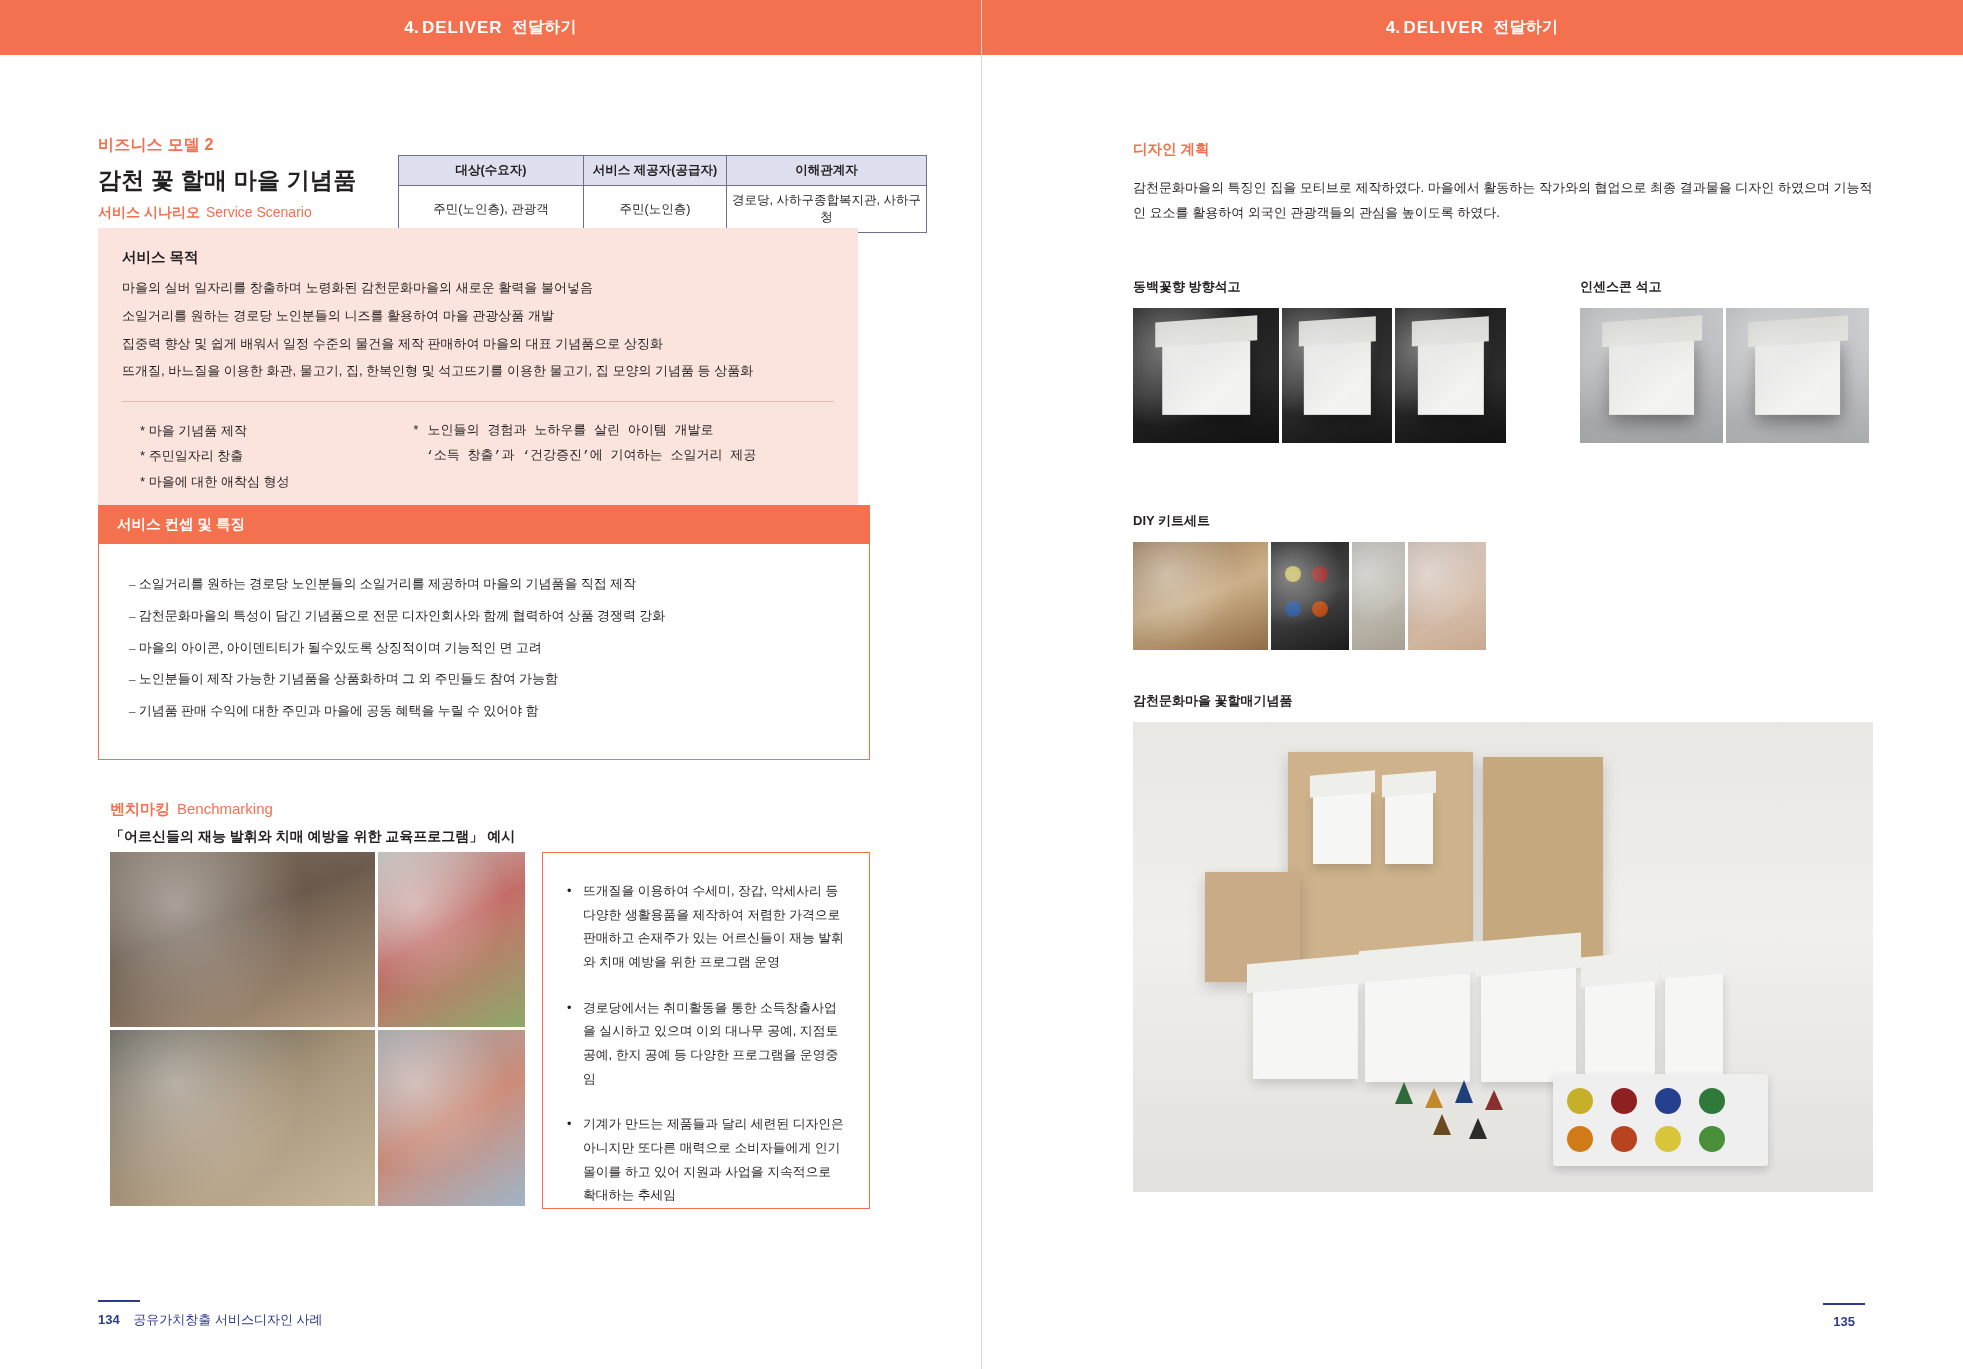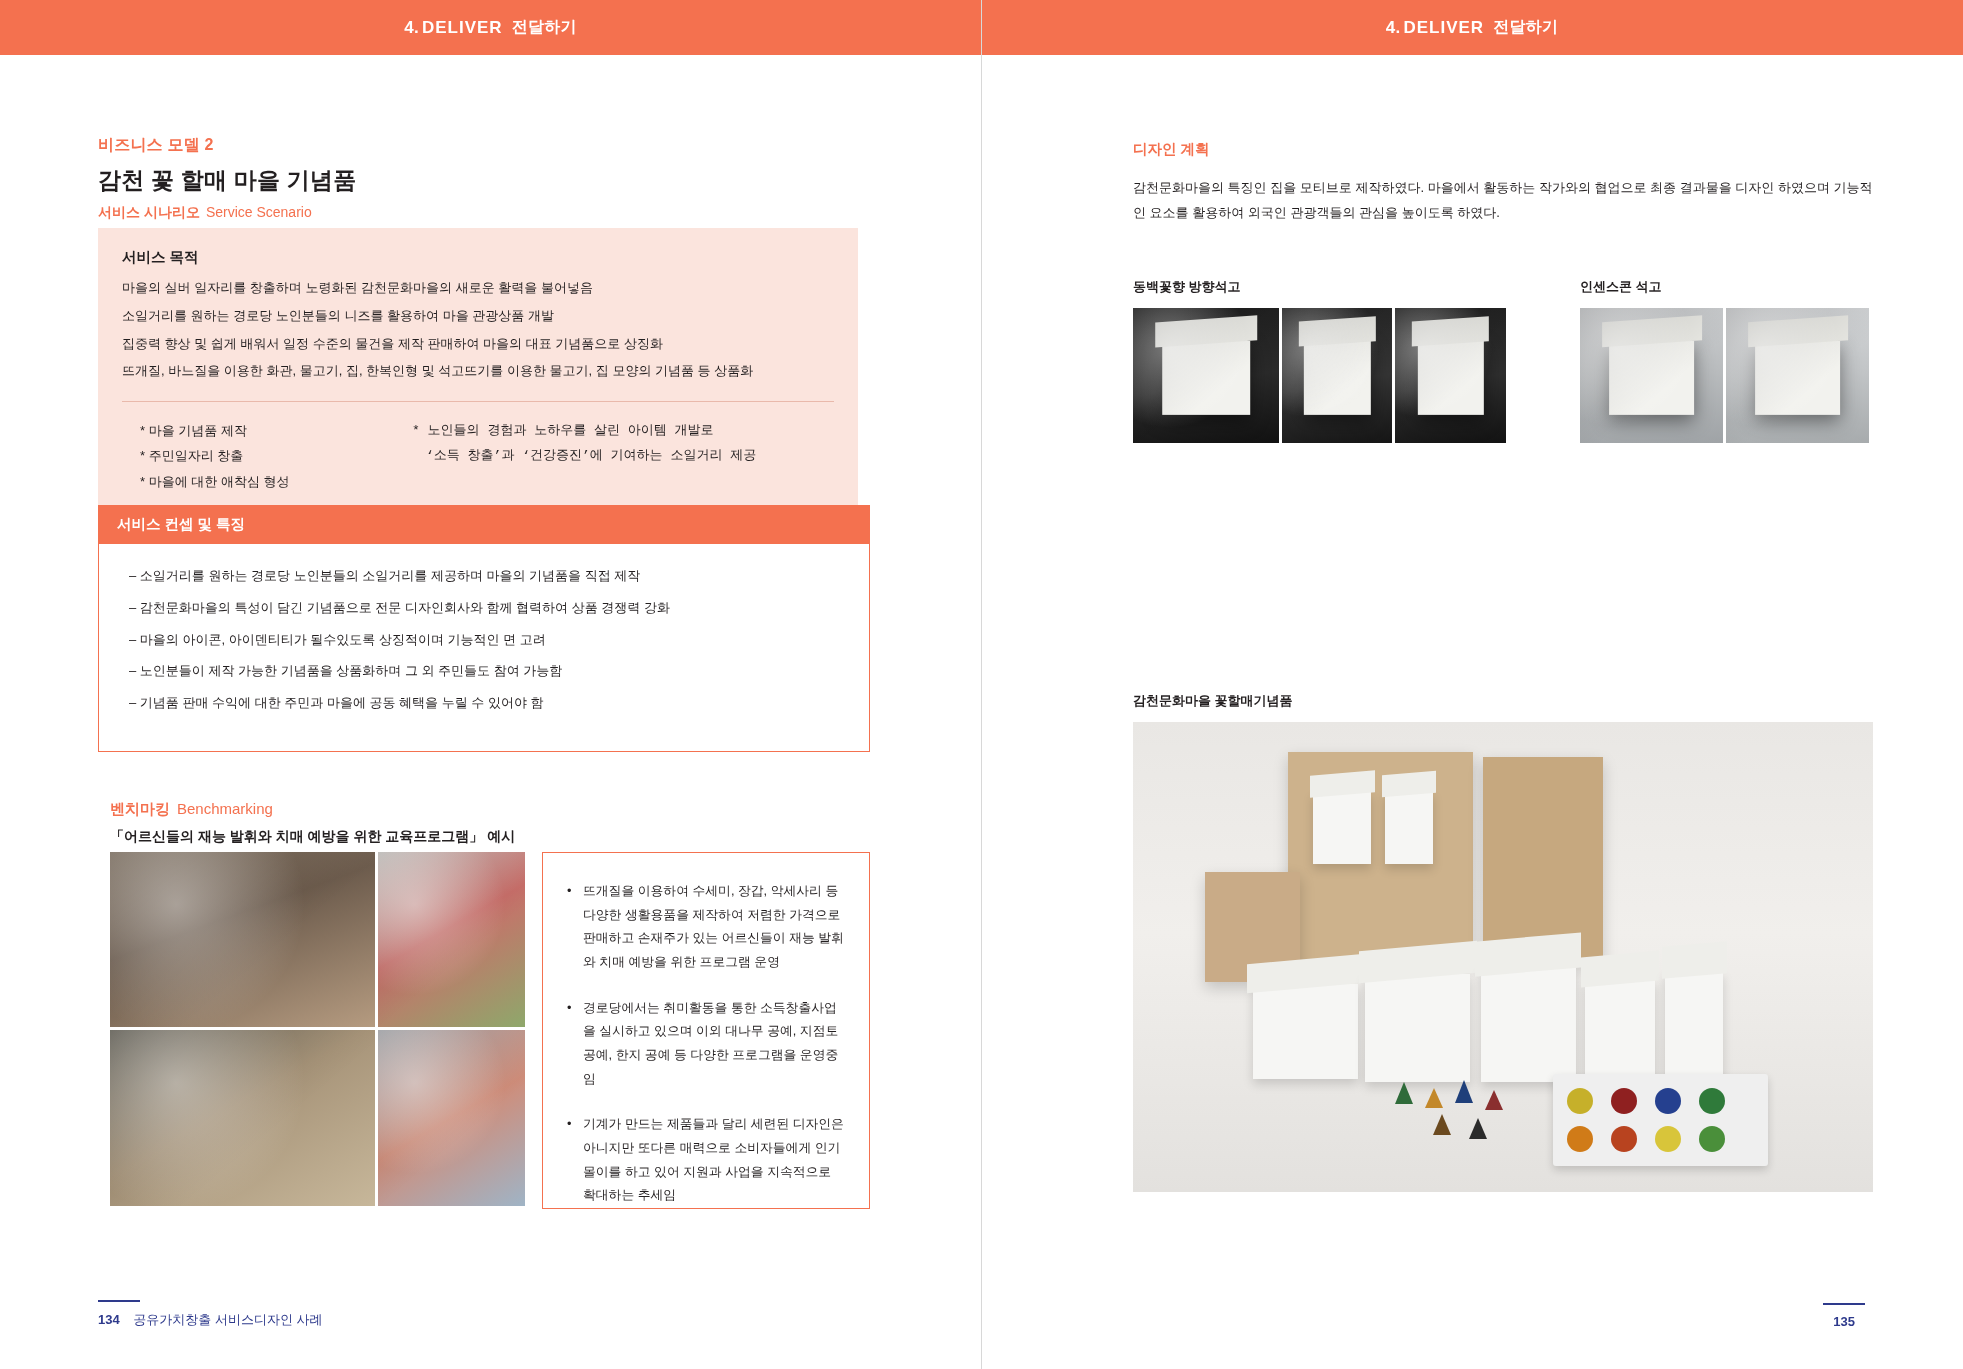--- a/index.html
+++ b/index.html
@@ -70,21 +70,21 @@
   .purpose .two-col .col1 { width: 290px; padding-left: 18px;}
   .purpose .two-col .col2 { flex:1;font-family:Liberation Mono, monospace; }
 
   
   .concept { position: absolute; left: 98px; top: 505px; width: 772px; }
   .concept-head {
     background: #f4714f; color:#fff; font-size: 14.5px; font-weight: bold;
     padding: 9px 18px; border: 1px solid #f4714f;
   }
   .concept-body {
-    border:1px solid #f4714f; border-top:0; padding: 22px 30px 26px 30px;
+    border:1px solid #f4714f; border-top:0; padding: 30px 30px 26px 30px; font-family: Liberation Serif, serif;
   }
   .concept-body p { margin:0 0 11px 0; font-size: 13px; line-height:1.6; }
 
   
   .bench { position: absolute; left: 110px; top: 800px; width: 760px; }
   .bench-title { color:#f4714f; font-size: 15px; font-weight: bold; }
   .bench-title .en { color:#f4714f; font-weight: normal; margin-left:7px;}
   .bench-sub { margin-top: 9px; font-size: 14px; font-weight: bold; color:#231f20;}
 
   .bench-grid { position:absolute; left:0; top: 52px; width: 415px; }
@@ -193,20 +193,34 @@
     </div>
 
     <div class="lp-body">
       <div class="biz-kicker">비즈니스 모델 2</div>
       <div class="biz-title">감천 꽃 할매 마을 기념품</div>
       <div class="biz-sub">
         <span>서비스 시나리오</span><span class="en">Service Scenario</span>
       </div>
     </div>
 
+    <table class="role-table">
+      <tbody>
+          <tr>
+        <th class="c1">대상(수요자)</th>
+        <th class="c2">서비스 제공자(공급자)</th>
+        <th class="c3">이해관계자</th>
+      </tr>
+      <tr>
+        <td>주민(노인층), 관광객</td>
+        <td>주민(노인층)</td>
+        <td>경로당, 사하구종합복지관, 사하구청</td>
+      </tr>
+    </tbody>
+      </table>
 
     <div class="purpose">
       <h4>서비스 목적</h4>
       <p>마을의 실버 일자리를 창출하며 노령화된 감천문화마을의 새로운 활력을 불어넣음</p>
       <p>소일거리를 원하는 경로당 노인분들의 니즈를 활용하여 마을 관광상품 개발</p>
       <p>집중력 향상 및 쉽게 배워서 일정 수준의 물건을 제작 판매하여 마을의 대표 기념품으로 상징화</p>
       <p>뜨개질, 바느질을 이용한 화관, 물고기, 집, 한복인형 및 석고뜨기를 이용한 물고기, 집 모양의 기념품 등 상품화</p>
       <hr>
       <div class="two-col">
         <div class="col1">
@@ -302,20 +316,34 @@
         <div class="ph img-prod4" style="width:143px;height:135px">
             <div class="house"></div>
           </div>
         <div class="ph img-prod5" style="width:143px;height:135px">
             <div class="house"></div>
           </div>
       </div>
     </div>
   </div>
 
+  <div class="sec2">
+    <div class="cap">DIY 키트세트</div>
+    <div class="kit-row">
+      <div class="ph img-kit1" style="width:135px;height:108px"></div>
+      <div class="ph img-kit2" style="width:78px;height:108px">
+        <span class="dot" style="left:18%;top:22%;width:16px;height:16px;background:#c8b83a"></span>
+        <span class="dot" style="left:52%;top:22%;width:16px;height:16px;background:#9a1f1f"></span>
+        <span class="dot" style="left:18%;top:55%;width:16px;height:16px;background:#1f4f9a"></span>
+        <span class="dot" style="left:52%;top:55%;width:16px;height:16px;background:#b54a12"></span>
+      </div>
+      <div class="ph img-kit3" style="width:53px;height:108px"></div>
+      <div class="ph img-kit4" style="width:78px;height:108px"></div>
+    </div>
+  </div>
 
   <div class="sec3">
     <div class="cap">감천문화마을 꽃할매기념품</div>
     <div class="hero">
       <div class="box" style="left:155px;top:30px;width:185px;height:210px;background:#cdb28c"></div>
       <div class="box" style="left:350px;top:35px;width:120px;height:205px;background:#c6a87f"></div>
       <div class="box" style="left:72px;top:150px;width:95px;height:110px;background:#c9ab87"></div>
       <div class="whouse" style="left:180px;top:70px;width:58px;height:72px"></div>
       <div class="whouse" style="left:252px;top:70px;width:48px;height:72px"></div>
 

